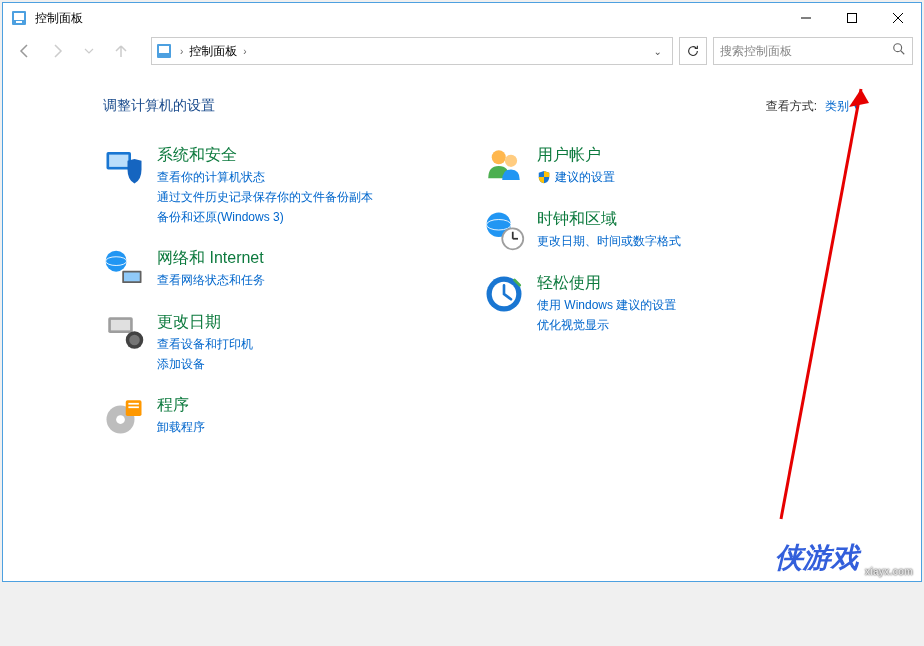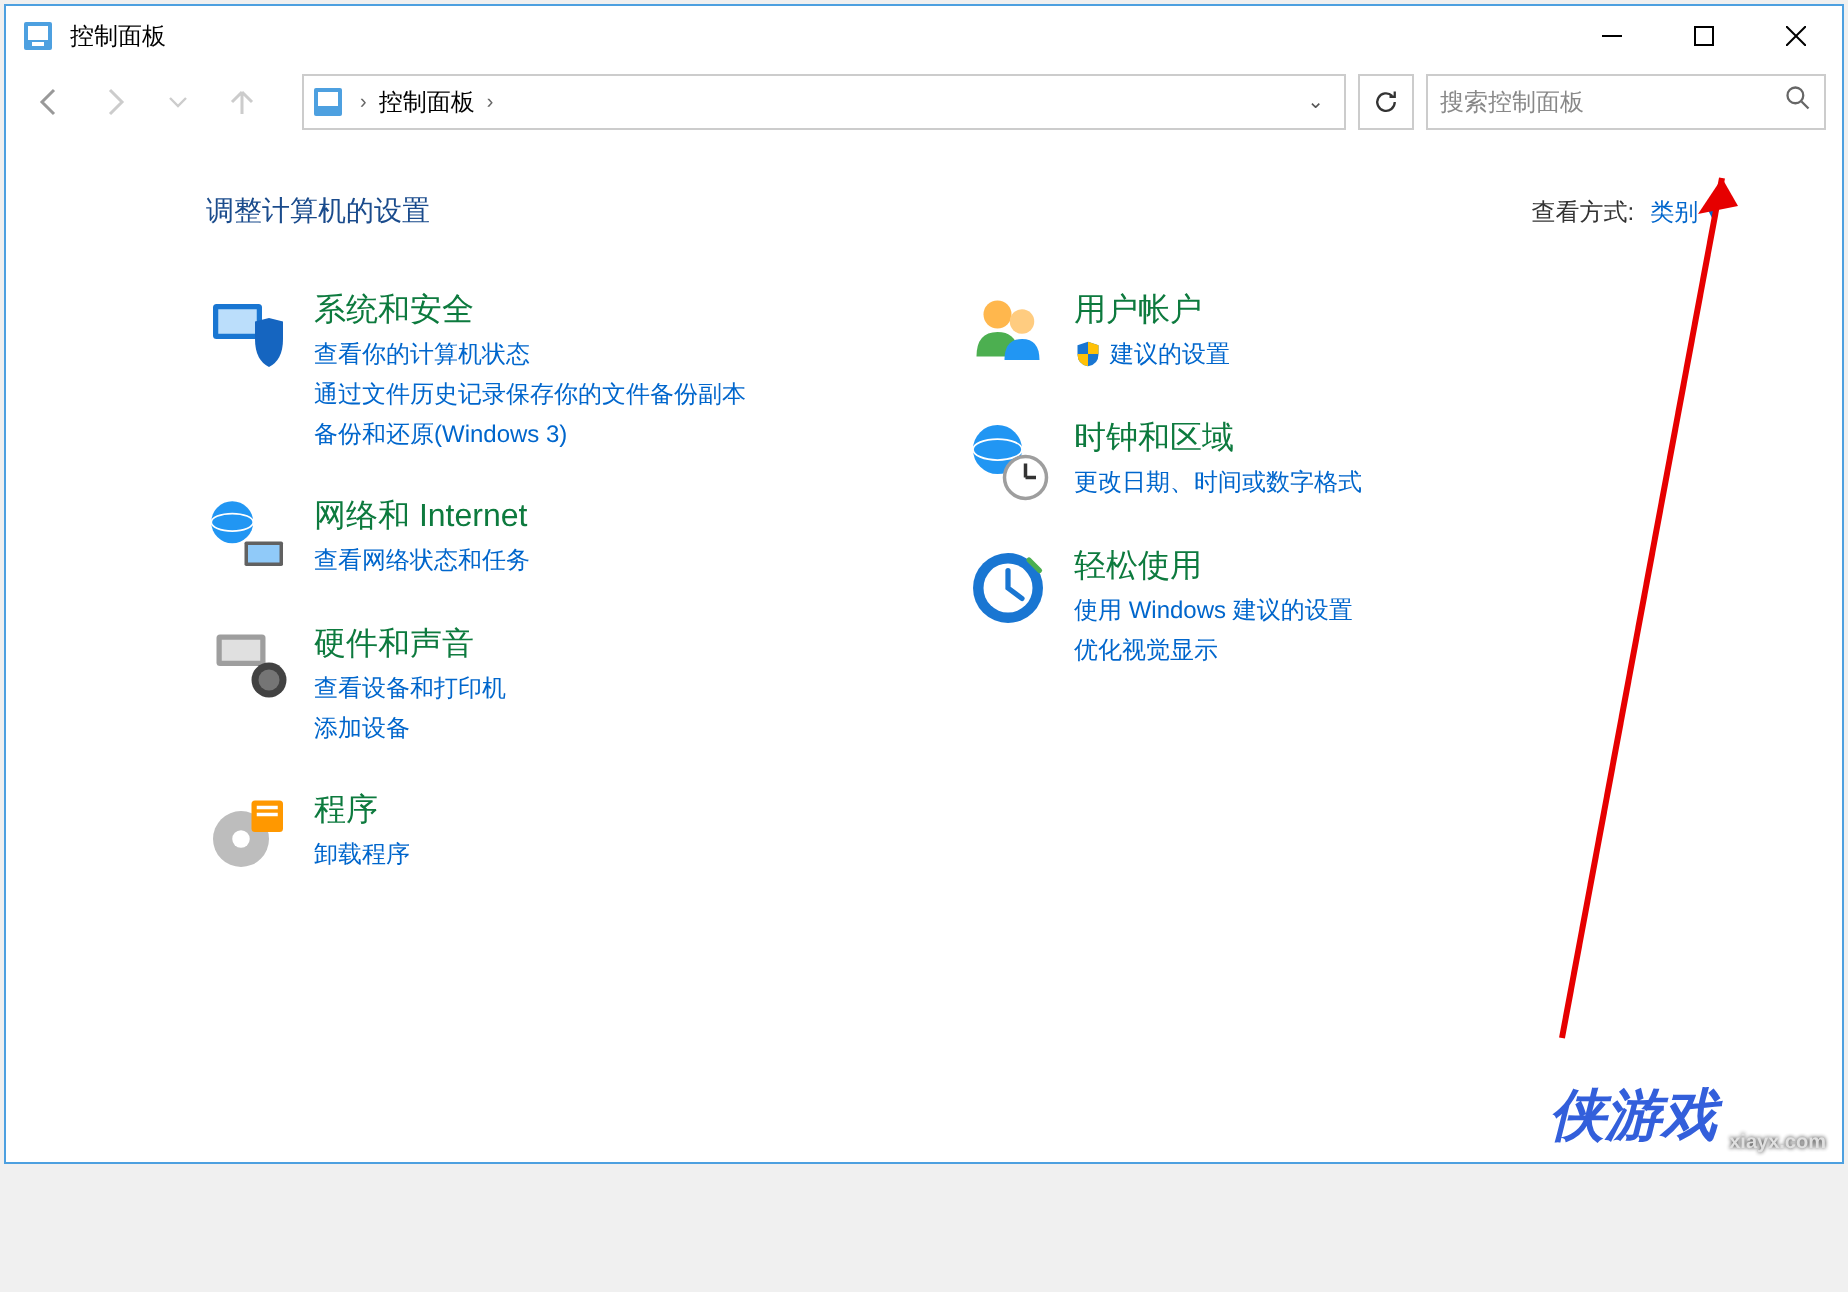--- a/index.html
+++ b/index.html
@@ -173,21 +173,21 @@
         </div>
 
         <div class="cat">
           <svg class="cat-icon" viewBox="0 0 48 48">
               <rect x="6" y="6" width="28" height="18" rx="2" fill="#9e9e9e"></rect>
               <rect x="9" y="9" width="22" height="12" fill="#e0e0e0"></rect>
               <circle cx="36" cy="32" r="10" fill="#424242"></circle>
               <circle cx="36" cy="32" r="6" fill="#757575"></circle>
             </svg>
           <div class="cat-body">
-            <a class="cat-title">硬件和声音</a>
+            <a class="cat-title">更改日期</a>
             <a class="cat-link">查看设备和打印机</a>
             <a class="cat-link">添加设备</a>
           </div>
         </div>
 
         <div class="cat">
           <svg class="cat-icon" viewBox="0 0 48 48">
               <circle cx="20" cy="28" r="16" fill="#bdbdbd"></circle>
               <circle cx="20" cy="28" r="5" fill="#fff"></circle>
               <rect x="26" y="6" width="18" height="18" rx="2" fill="#ff9800"></rect>

